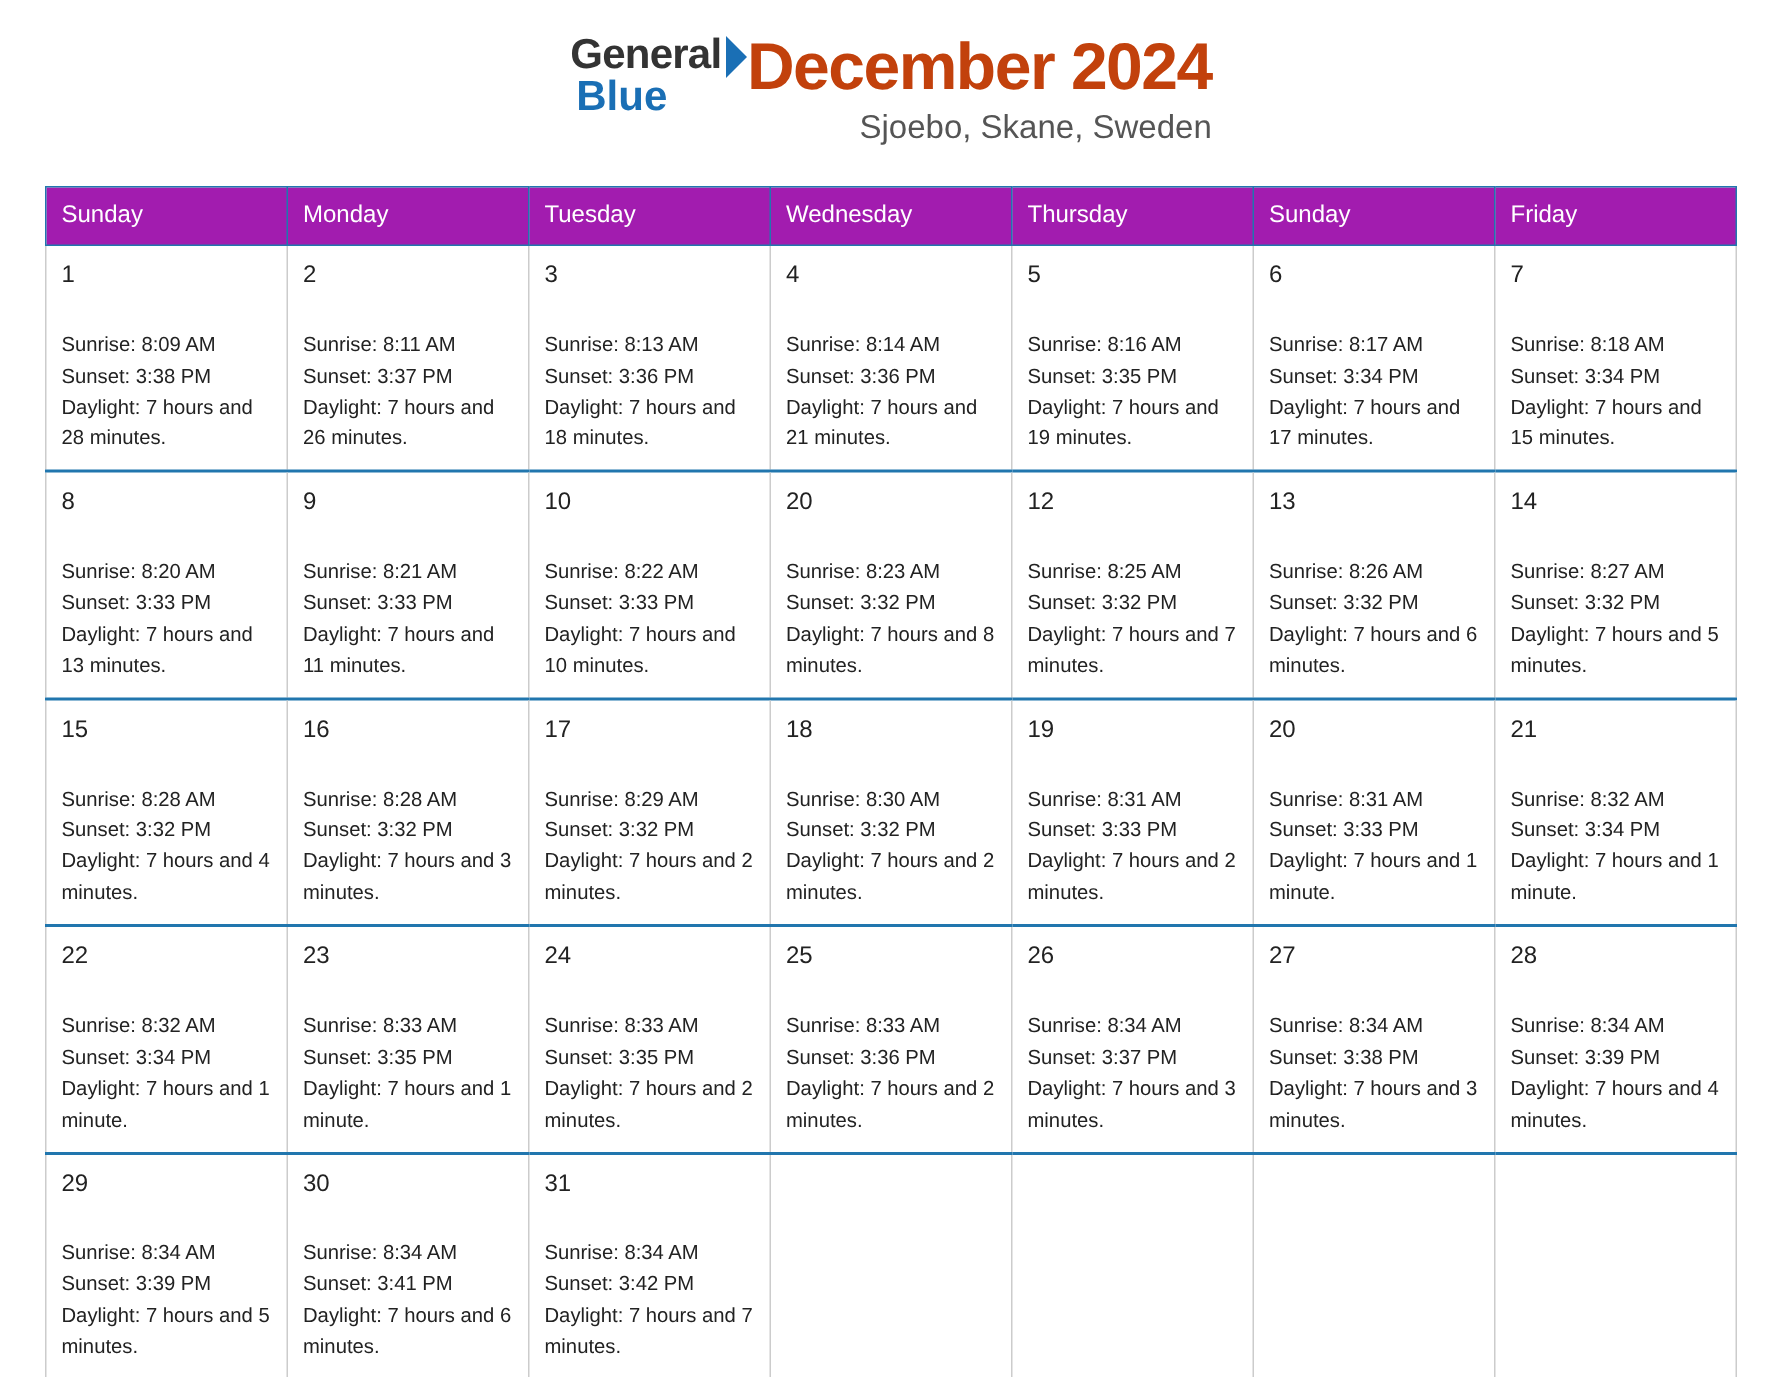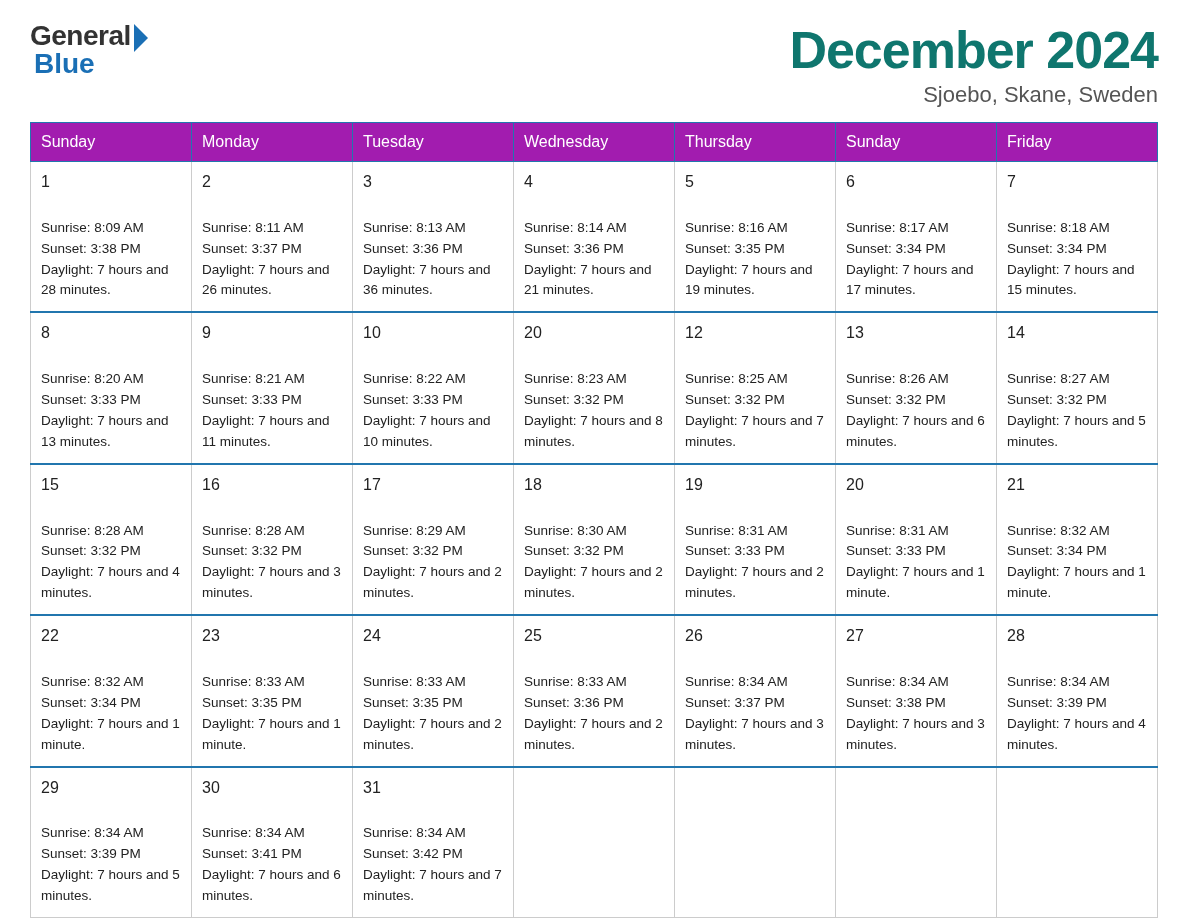--- a/index.html
+++ b/index.html
@@ -5,23 +5,23 @@
     * { box-sizing: border-box; margin: 0; padding: 0; }
     body {
       font-family: Arial, sans-serif;
       background: #fff;
       padding: 20px 30px;
       width: 1188px;
       min-height: 918px;
     }
     .header {
       display: flex;
-      justify-content: space-between;
+      justify-content: center;
       align-items: flex-start;
-      margin-bottom: 14px;
+      margin-bottom: 26px;
     }
     .logo {
       display: flex;
       flex-direction: column;
       align-items: flex-start;
     }
     .logo-top {
       display: flex;
       align-items: center;
     }
@@ -44,23 +44,23 @@
       font-size: 28px;
       font-weight: bold;
       color: #1a6fb5;
       margin-top: -4px;
       margin-left: 4px;
     }
     .title-section {
       text-align: right;
     }
     .month-title {
-      font-size: 52px;
+      font-size: 44px;
       font-weight: bold;
-      color: #0f766e;
+      color: #c2410c;
       letter-spacing: -1px;
     }
     .location {
       font-size: 22px;
       color: #555;
       margin-top: 2px;
     }
     table {
       width: 100%;
       border-collapse: collapse;
@@ -126,21 +126,21 @@
         <th>Wednesday</th>
         <th>Thursday</th>
         <th>Sunday</th>
         <th>Friday</th>
       </tr>
   </thead>
   <tbody id="calendar-body">
   <tr>
         <td><span class="day-number">1</span><br><span>Sunrise: 8:09 AM</span><br><span>Sunset: 3:38 PM</span><br><span>Daylight: 7 hours and 28 minutes.</span></td>
         <td><span class="day-number">2</span><br><span>Sunrise: 8:11 AM</span><br><span>Sunset: 3:37 PM</span><br><span>Daylight: 7 hours and 26 minutes.</span></td>
-        <td><span class="day-number">3</span><br><span>Sunrise: 8:13 AM</span><br><span>Sunset: 3:36 PM</span><br><span>Daylight: 7 hours and 36 minutes.</span></td>
+        <td><span class="day-number">3</span><br><span>Sunrise: 8:13 AM</span><br><span>Sunset: 3:36 PM</span><br><span>Daylight: 7 hours and 18 minutes.</span></td>
         <td><span class="day-number">4</span><br><span>Sunrise: 8:14 AM</span><br><span>Sunset: 3:36 PM</span><br><span>Daylight: 7 hours and 21 minutes.</span></td>
         <td><span class="day-number">5</span><br><span>Sunrise: 8:16 AM</span><br><span>Sunset: 3:35 PM</span><br><span>Daylight: 7 hours and 19 minutes.</span></td>
         <td><span class="day-number">6</span><br><span>Sunrise: 8:17 AM</span><br><span>Sunset: 3:34 PM</span><br><span>Daylight: 7 hours and 17 minutes.</span></td>
         <td><span class="day-number">7</span><br><span>Sunrise: 8:18 AM</span><br><span>Sunset: 3:34 PM</span><br><span>Daylight: 7 hours and 15 minutes.</span></td>
       </tr>
       <tr>
         <td><span class="day-number">8</span><br><span>Sunrise: 8:20 AM</span><br><span>Sunset: 3:33 PM</span><br><span>Daylight: 7 hours and 13 minutes.</span></td>
         <td><span class="day-number">9</span><br><span>Sunrise: 8:21 AM</span><br><span>Sunset: 3:33 PM</span><br><span>Daylight: 7 hours and 11 minutes.</span></td>
         <td><span class="day-number">10</span><br><span>Sunrise: 8:22 AM</span><br><span>Sunset: 3:33 PM</span><br><span>Daylight: 7 hours and 10 minutes.</span></td>
         <td><span class="day-number">20</span><br><span>Sunrise: 8:23 AM</span><br><span>Sunset: 3:32 PM</span><br><span>Daylight: 7 hours and 8 minutes.</span></td>

